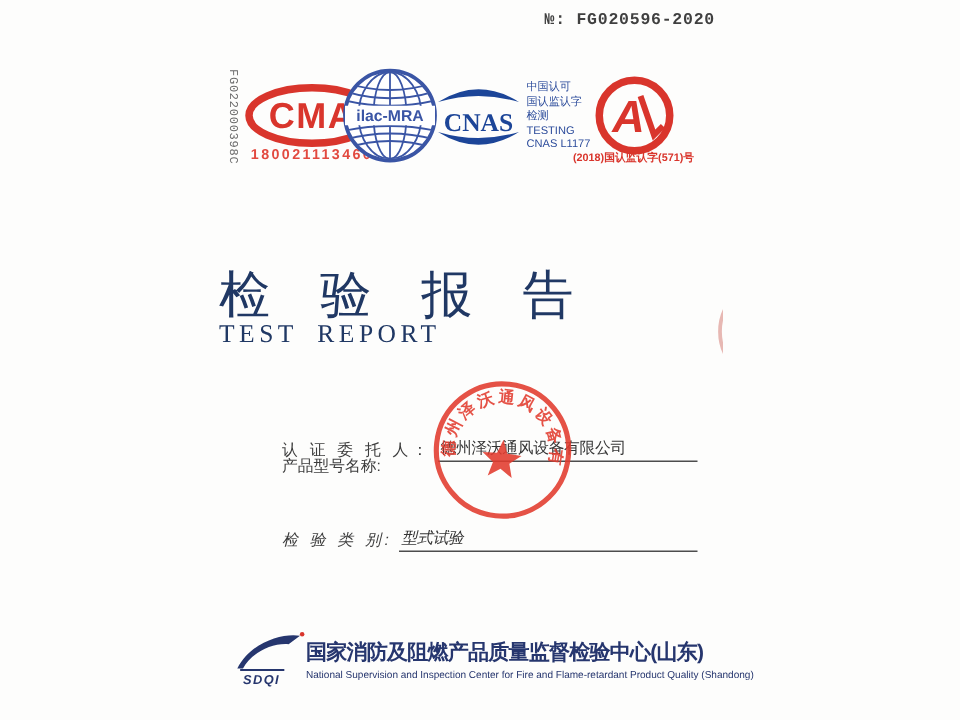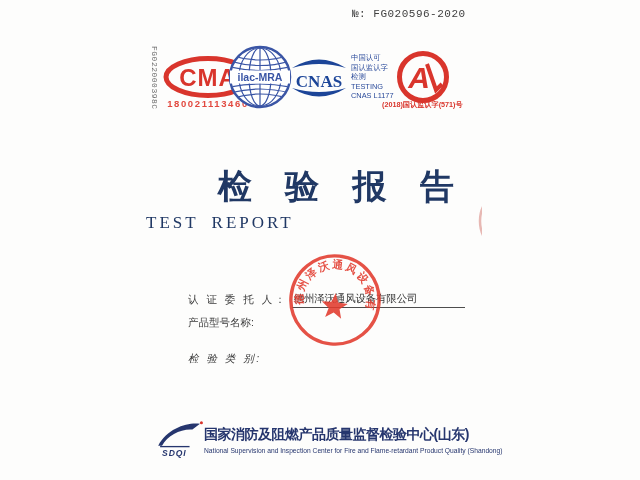--- a/index.html
+++ b/index.html
@@ -5,56 +5,56 @@
   html,body{margin:0;padding:0;}
   body{
     width:640px;height:480px;position:relative;overflow:hidden;
     background:#fdfdfc;
     font-family:"Liberation Sans", sans-serif;
     color:#3a3a3a;
   }
   .abs{position:absolute;}
 
   
-  .report-no{left:352px;top:8px;font-family:"Liberation Mono",monospace;
-    font-size:11px;color:#404040;letter-spacing:0.5px;}
+  .report-no{left:363px;top:8px;font-family:"Liberation Mono",monospace;
+    font-size:11px;color:#404040;letter-spacing:0.5px;font-weight:bold;}
 
   
   .vcode{left:150px;top:46px;writing-mode:vertical-rl;
     font-size:8px;color:#6a6a6a;letter-spacing:0.5px;
     font-family:"Liberation Mono",monospace;}
 
   
   .cma{left:162px;top:56px;width:92px;height:42px;}
   .cma-num{left:158px;top:98px;width:100px;text-align:center;
     font-size:9.5px;font-weight:bold;color:#e2493f;letter-spacing:1.6px;}
   .ilac{left:228px;top:45px;width:64px;height:64px;}
   .cnas{left:289px;top:55px;width:60px;height:46px;}
   .cnas-cap{left:351px;top:53px;width:70px;
     font-size:7.4px;line-height:9.6px;font-weight:normal;color:#2a4a9a;}
   .cal{left:396px;top:50px;width:54px;height:54px;}
   .cal-cap{left:382px;top:100px;width:84px;text-align:left;
     font-size:7.2px;font-weight:bold;color:#d9352c;}
 
   
-  .title-zh{left:146px;top:164px;width:320px;text-align:right;
-    font-size:34px;font-weight:bold;color:#203864;letter-spacing:12px;}
+  .title-zh{left:146px;top:174px;width:320px;text-align:left;
+    font-size:34px;font-weight:normal;color:#203864;letter-spacing:12px;}
   .title-en{left:146px;top:213px;width:320px;text-align:left;
     font-family:"Liberation Serif",serif;font-size:17px;font-weight:normal;
     color:#203864;letter-spacing:3px;word-spacing:6px;}
 
   
   .form-row{left:188px;width:277px;display:flex;align-items:center;}
   .form-row .lbl{font-size:10.5px;color:#3c3c3c;white-space:nowrap;
     flex:0 0 auto;padding-bottom:1px;}
   .form-row .val{flex:1 1 auto;margin-left:4px;border-bottom:1px solid #4d4d4d;
     font-size:10.5px;color:#353535;white-space:nowrap;padding:0 0 1px 2px;
     letter-spacing:-0.2px;min-height:13px;}
   .row1{top:292px;}
-  .row2{top:316px;gap:44px;}
+  .row2{top:304px;gap:44px;}
   .row3{top:352px;font-style:italic;}
   .sp2{letter-spacing:2.5px;}
 
   
   .stamp{left:286px;top:251px;width:98px;height:98px;opacity:0.88;
     transform:rotate(6deg);}
   .stamp-edge{left:452px;top:183px;width:30px;height:76px;opacity:0.6;}
 
   
   .f-logo{left:157px;top:420px;width:48px;height:38px;}
@@ -127,20 +127,21 @@
 
 <div class="abs form-row row1">
   <span class="lbl sp2">认 证 委 托 人：</span>
   <span class="val">德州泽沃通风设备有限公司</span>
 </div>
 <div class="abs form-row row2">
   <span class="lbl">产品型号名称:</span>
 </div>
 <div class="abs form-row row3">
   <span class="lbl sp2">检 验 类 别:</span>
+  <span class="val">型式试验</span>
 </div>
 
 <svg class="abs stamp" viewBox="0 0 100 100">
   <circle cx="50" cy="50" r="45" fill="none" stroke="#e23b2e" stroke-width="3.5"></circle>
   <polygon points="50,43 53.5,52.2 63.3,52.7 55.6,58.8 58.2,68.3 50,62.9 41.8,68.3 44.4,58.8 36.7,52.7 46.5,52.2" fill="#e23b2e"></polygon>
   <defs>
     <path id="stampArc" d="M 19,62 A 33,33 0 1 1 81,62" fill="none"></path>
   </defs>
   <text font-size="11" font-weight="bold" fill="#e23b2e" font-family="Liberation Sans, sans-serif" letter-spacing="2.2">
     <textPath href="#stampArc" startOffset="4">德州泽沃通风设备有限公司</textPath>

